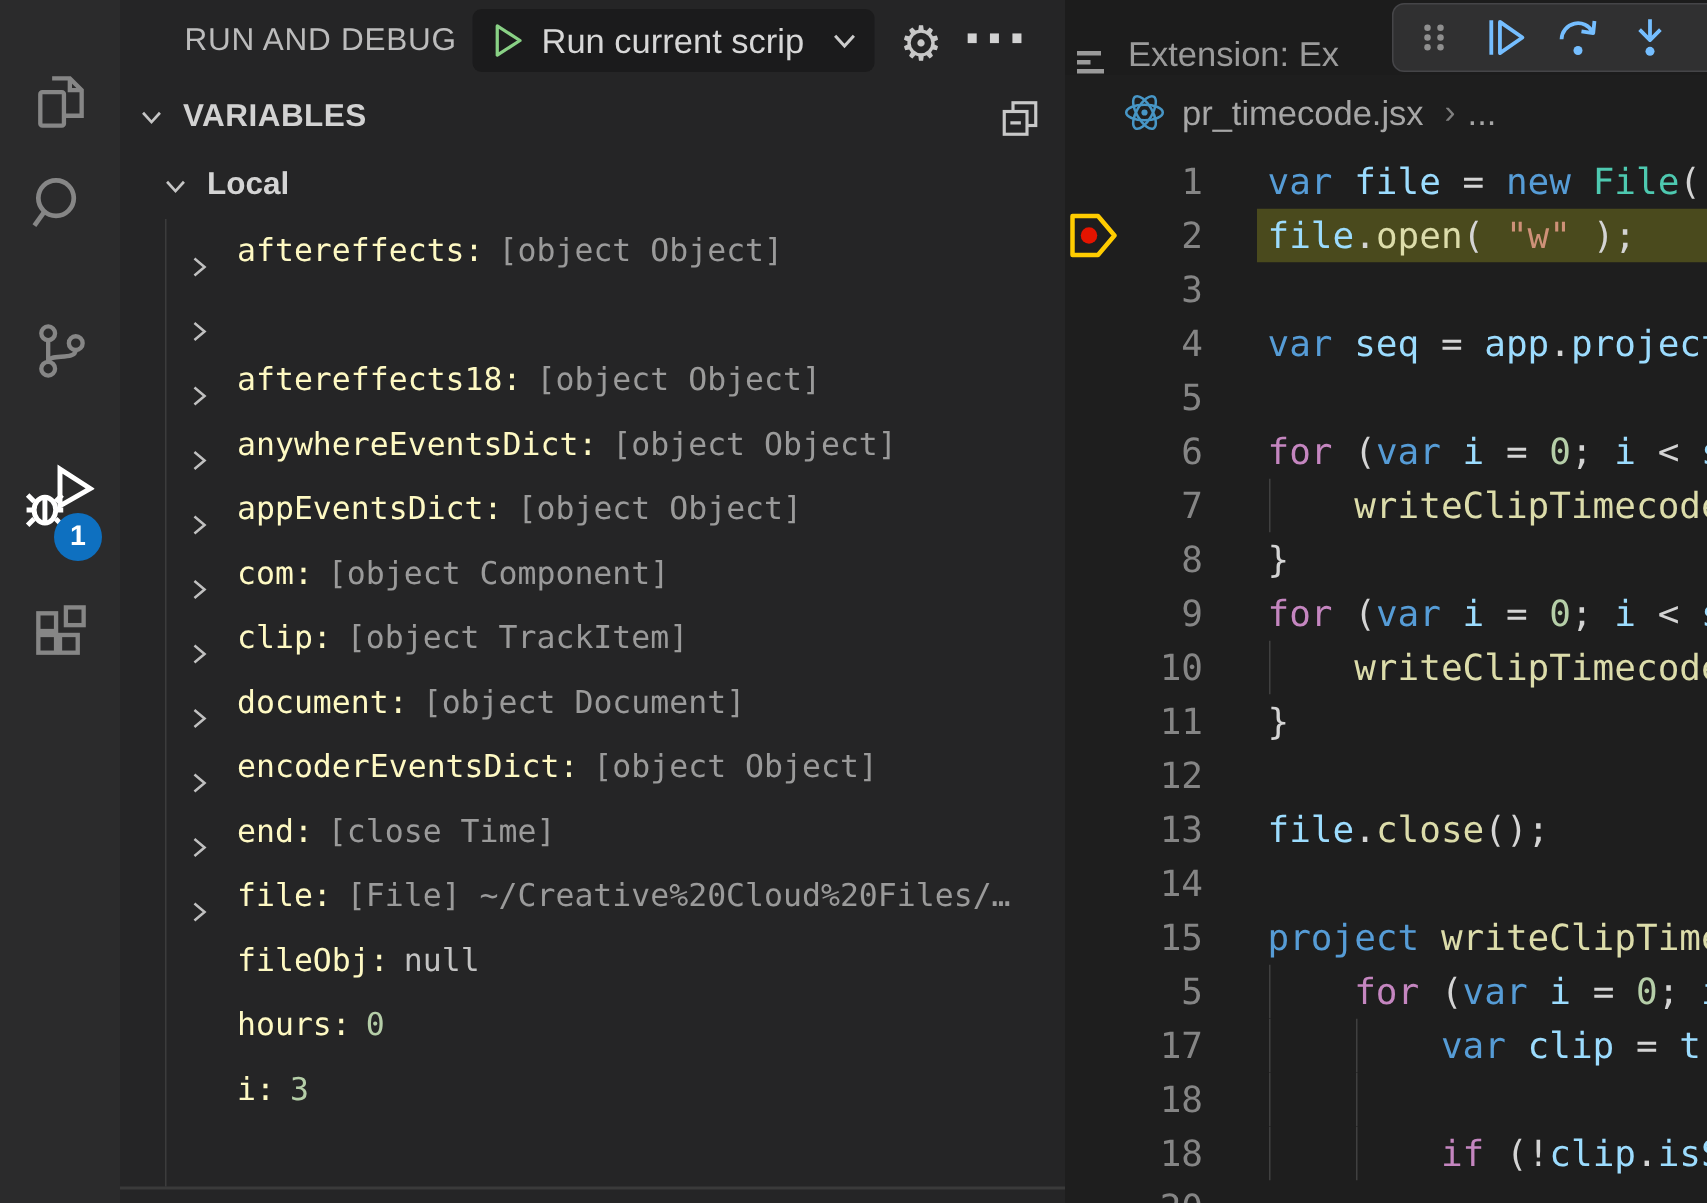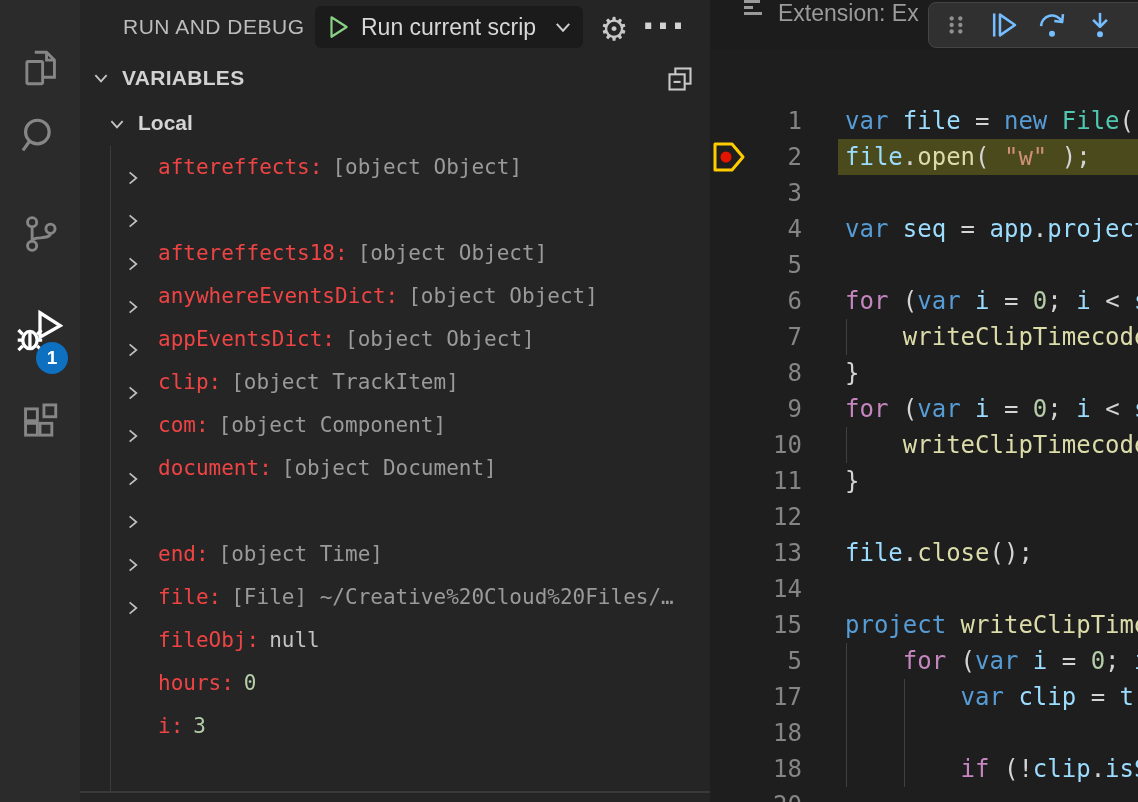--- a/index.html
+++ b/index.html
@@ -36,33 +36,33 @@
 
   #scope-local { position:absolute; left:0; top:102px; width:630px; height:44px;text-decoration:underline; }
   #scope-local .chev { position:absolute; left:28px; top:13px; }
   #scope-local .lbl { position:absolute; left:58px; top:9px; font-size:21px; font-weight:bold; color:#d4d4d4; }
 
   #variables-list { position:absolute; left:2px; top:146px; width:626px; height:645px; }
   .var-row { position:relative; height:43px; border:2px solid transparent; cursor:pointer;
              font-family:"DejaVu Sans Mono", monospace; font-size:21px; line-height:39px; white-space:nowrap; overflow:hidden; }
   .var-row .twisty { position:absolute; left:40px; top:13px; color:#c0c0c0; }
   .var-row .vtext { position:absolute; left:74px; top:0; }
-  .vname { color:#ef4444; }
+  .vname { color:#fef9c3; }
   .vval  { color:#9a9a9a; margin-left:10px; }
   .vval.t-number { color:#b5cea8; }
   .vval.t-null { color:#c3c3c3; }
   .var-row.selected { background:#0d4675; border-color:#2c82d9; }
   .var-row.selected .vname, .var-row.selected .vval, .var-row.selected .twisty { color:#ffffff; }
   #tree-guide { position:absolute; left:28px; top:0; width:1px; height:645px; background:#3c3c3c; z-index:2; }
   #sidebar-bottom-divider { position:absolute; left:0; top:791px; width:630px; height:2px; background:#3a3a3a; }
 
   
   #editor { position:absolute; left:710px; top:0; width:428px; height:802px; background:#1e1e1e; }
   #tab-strip { position:absolute; left:0; top:0; width:428px; height:50px; background:#1c1c1c; }
-  #tab { position:absolute; left:34px; top:0; height:50px; display:flex; align-items:flex-start; }
+  #tab { position:absolute; left:8px; top:0; height:50px; display:flex; align-items:flex-end; }
   #tab-icon { width:20px; height:16px; position:relative; margin-right:14px; }
   #tab-icon i { position:absolute; left:0; height:3px; background:#9a9a9a; }
   #tab-icon i:nth-child(1){ top:0; width:16px; }
   #tab-icon i:nth-child(2){ top:6px; width:9px; }
   #tab-icon i:nth-child(3){ top:12px; width:18px; }
   #tab-label { color:#9b9b9b; font-size:23px; white-space:nowrap; }
 
   #debug-toolbar { position:absolute; left:218px; top:2px; width:212px; height:46px; background:#303031;
                    border:1px solid #454548; border-radius:8px 0 0 8px; display:flex; align-items:center;
                    gap:14px; padding-left:10px; z-index:5; }
@@ -201,44 +201,45 @@
         <div class="var-row">
           <span class="twisty"><svg width="18" height="18" viewBox="0 0 16 16" fill="none" stroke="currentColor" stroke-width="1.5">
               <path d="M5 3 L11 8 L5 13"></path>
             </svg></span>
           <span class="vtext"><span class="vname">appEventsDict:</span><span class="vval t-object">[object Object]</span></span>
         </div>
         <div class="var-row">
           <span class="twisty"><svg width="18" height="18" viewBox="0 0 16 16" fill="none" stroke="currentColor" stroke-width="1.5">
               <path d="M5 3 L11 8 L5 13"></path>
             </svg></span>
+          <span class="vtext"><span class="vname">com:</span><span class="vval t-object">[object Component]</span></span>
+        </div>
+        <div class="var-row">
+          <span class="twisty"><svg width="18" height="18" viewBox="0 0 16 16" fill="none" stroke="currentColor" stroke-width="1.5">
+              <path d="M5 3 L11 8 L5 13"></path>
+            </svg></span>
           <span class="vtext"><span class="vname">clip:</span><span class="vval t-object">[object TrackItem]</span></span>
         </div>
         <div class="var-row">
           <span class="twisty"><svg width="18" height="18" viewBox="0 0 16 16" fill="none" stroke="currentColor" stroke-width="1.5">
               <path d="M5 3 L11 8 L5 13"></path>
             </svg></span>
-          <span class="vtext"><span class="vname">com:</span><span class="vval t-object">[object Component]</span></span>
-        </div>
-        <div class="var-row">
-          <span class="twisty"><svg width="18" height="18" viewBox="0 0 16 16" fill="none" stroke="currentColor" stroke-width="1.5">
-              <path d="M5 3 L11 8 L5 13"></path>
-            </svg></span>
           <span class="vtext"><span class="vname">document:</span><span class="vval t-object">[object Document]</span></span>
         </div>
         <div class="var-row">
           <span class="twisty"><svg width="18" height="18" viewBox="0 0 16 16" fill="none" stroke="currentColor" stroke-width="1.5">
               <path d="M5 3 L11 8 L5 13"></path>
             </svg></span>
-        </div>
-        <div class="var-row">
-          <span class="twisty"><svg width="18" height="18" viewBox="0 0 16 16" fill="none" stroke="currentColor" stroke-width="1.5">
-              <path d="M5 3 L11 8 L5 13"></path>
-            </svg></span>
-          <span class="vtext"><span class="vname">end:</span><span class="vval t-object">[object Time]</span></span>
+          <span class="vtext"><span class="vname">encoderEventsDict:</span><span class="vval t-object">[object Object]</span></span>
+        </div>
+        <div class="var-row">
+          <span class="twisty"><svg width="18" height="18" viewBox="0 0 16 16" fill="none" stroke="currentColor" stroke-width="1.5">
+              <path d="M5 3 L11 8 L5 13"></path>
+            </svg></span>
+          <span class="vtext"><span class="vname">end:</span><span class="vval t-object">[close Time]</span></span>
         </div>
         <div class="var-row">
           <span class="twisty"><svg width="18" height="18" viewBox="0 0 16 16" fill="none" stroke="currentColor" stroke-width="1.5">
               <path d="M5 3 L11 8 L5 13"></path>
             </svg></span>
           <span class="vtext"><span class="vname">file:</span><span class="vval t-object">[File] ~/Creative%20Cloud%20Files/…</span></span>
         </div>
         <div class="var-row">
           <span class="vtext"><span class="vname">fileObj:</span><span class="vval t-null">null</span></span>
         </div>
@@ -289,20 +290,31 @@
         <span class="dbg-btn">
           <svg width="30" height="30" viewBox="0 0 26 26" fill="none" stroke="#75beff" stroke-width="2.2">
             <path d="M13 2.5 V13"></path>
               <path d="M7 8.5 L13 14.5 L19 8.5" stroke-linejoin="round"></path>
             <circle cx="13" cy="21" r="2.6" fill="#75beff" stroke="none"></circle>
           </svg>
         </span>
       </div>
     </div>
 
+    <div id="breadcrumbs">
+      <svg id="bc-react-icon" width="30" height="30" viewBox="0 0 32 32" fill="none" stroke="#4796c6" stroke-width="1.8">
+        <ellipse cx="16" cy="16" rx="13" ry="5.5"></ellipse>
+        <ellipse cx="16" cy="16" rx="13" ry="5.5" transform="rotate(60 16 16)"></ellipse>
+        <ellipse cx="16" cy="16" rx="13" ry="5.5" transform="rotate(120 16 16)"></ellipse>
+        <circle cx="16" cy="16" r="2.2" fill="#4796c6" stroke="none"></circle>
+      </svg>
+      <span class="file">pr_timecode.jsx</span>
+      <span class="sep">›</span>
+      <span class="tail">...</span>
+    </div>
 
     <svg id="glyph-marker" width="36" height="32" viewBox="0 0 36 32">
       <path d="M3 3 H20 L31 16 L20 29 H3 Z" fill="none" stroke="#ffcc00" stroke-width="3" stroke-linejoin="round"></path>
       <circle cx="14" cy="16" r="5.5" fill="#e51400"></circle>
     </svg>
 
     <div id="gutter">
         <div class="ln">1</div>
         <div class="ln">2</div>
         <div class="ln">3</div>

